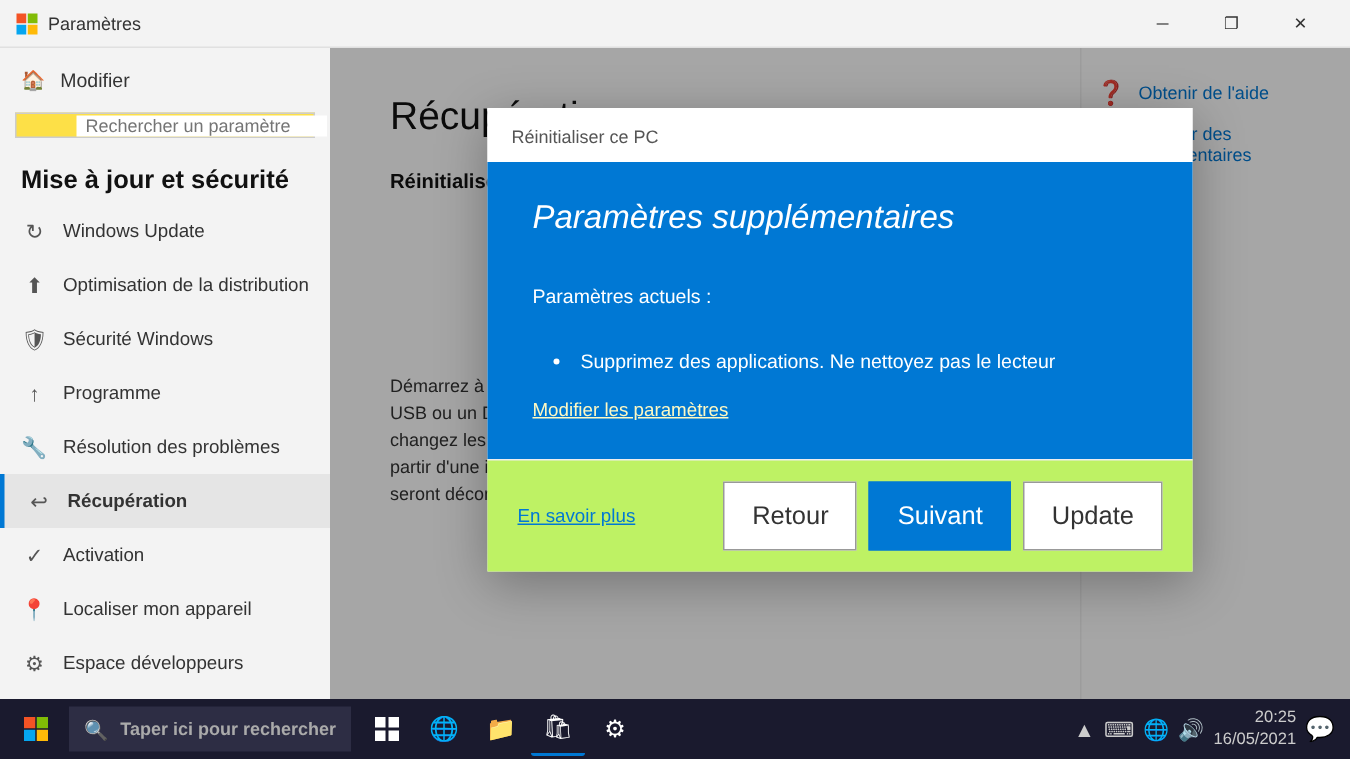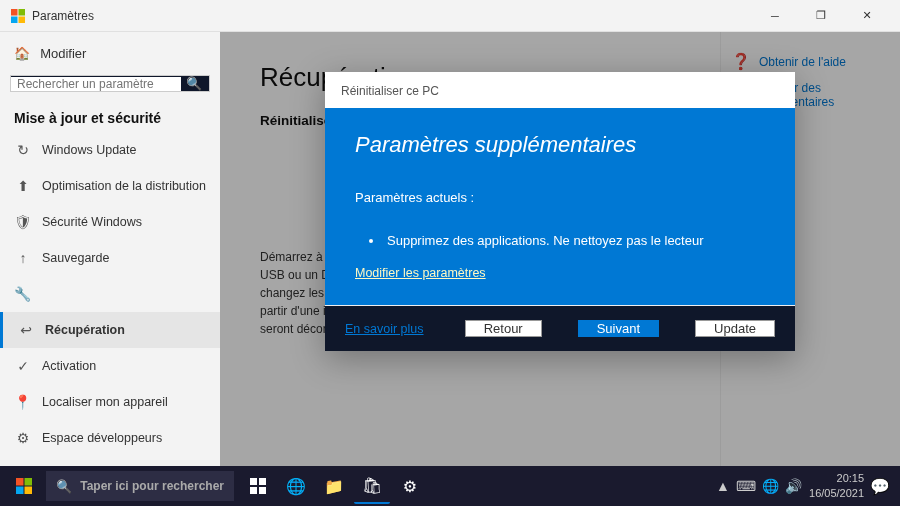--- a/index.html
+++ b/index.html
@@ -77,38 +77,39 @@
       font-size: 13px;
       color: #333;
       cursor: pointer;
       gap: 10px;
     }
     .sidebar-search {
       margin: 4px 10px 10px 10px;
       display: flex;
       align-items: center;
       border: 1px solid #ccc;
-      background: #0f172a;
+      background: #fde047;
       height: 30px;
+      padding-left: 40px;
     }
     .sidebar-search input {
       flex: 1;
       border: none;
       outline: none;
       font-size: 12px;
       padding: 0 6px;
       color: #666;
     }
     .sidebar-search-icon {
       padding: 0 6px;
       color: #666;
       font-size: 13px;
     }
     .sidebar-section-title {
-      font-size: 14px;
+      font-size: 17px;
       font-weight: 600;
       color: #111;
       padding: 8px 14px 6px 14px;
     }
     .sidebar-item {
       display: flex;
       align-items: center;
       padding: 9px 14px;
       font-size: 12.5px;
       color: #333;
@@ -305,45 +306,44 @@
     }
     .dialog-link {
       font-size: 12.5px;
       color: #fef9c3;
       text-decoration: underline;
       cursor: pointer;
       margin-top: 12px;
       display: inline-block;
     }
     .dialog-footer {
-      background: #0f172a;
+      background: #bef264;
       padding: 14px 20px;
       display: flex;
       align-items: center;
       border-top: 1px solid #eee;
     }
     .dialog-footer-link {
       font-size: 12.5px;
       color: #0078d4;
       text-decoration: underline;
       cursor: pointer;
       flex: 1;
     }
     .dialog-footer-buttons {
       display: flex;
       gap: 8px;
     }
     .dialog-btn {
-      padding: 0 18px;
-      font-size: 13px;
+      padding: 12px 18px;
+      font-size: 17px;
       cursor: pointer;
       border: 1px solid #999;
       background: white;
       color: #333;
-      margin-left: 28px;
     }
     .dialog-btn.primary {
       background: #0078d4;
       color: white;
       border-color: #0078d4;
     }
 
     
     .modal-overlay {
       position: absolute;
@@ -403,24 +403,25 @@
     <div class="sidebar-item">
       <span class="sidebar-icon">⬆</span>
       <span class="sidebar-label">Optimisation de la distribution</span>
     </div>
     <div class="sidebar-item">
       <span class="sidebar-icon">🛡</span>
       <span class="sidebar-label">Sécurité Windows</span>
     </div>
     <div class="sidebar-item">
       <span class="sidebar-icon">↑</span>
-      <span class="sidebar-label">Sauvegarde</span>
+      <span class="sidebar-label">Programme</span>
     </div>
     <div class="sidebar-item">
       <span class="sidebar-icon">🔧</span>
+      <span class="sidebar-label">Résolution des problèmes</span>
     </div>
     <div class="sidebar-item active">
       <span class="sidebar-icon">↩</span>
       <span class="sidebar-label">Récupération</span>
     </div>
     <div class="sidebar-item">
       <span class="sidebar-icon">✓</span>
       <span class="sidebar-label">Activation</span>
     </div>
     <div class="sidebar-item">
@@ -526,18 +527,18 @@
   </div>
 
   <div class="taskbar-spacer"></div>
 
   <div class="taskbar-tray">
     <span class="tray-icon">▲</span>
     <span class="tray-icon">⌨</span>
     <span class="tray-icon">🌐</span>
     <span class="tray-icon">🔊</span>
     <div class="taskbar-clock">
-      <div>20:15</div>
+      <div>20:25</div>
       <div>16/05/2021</div>
     </div>
     <span class="notification-icon">💬</span>
   </div>
 </div>
 
 </body></html>

